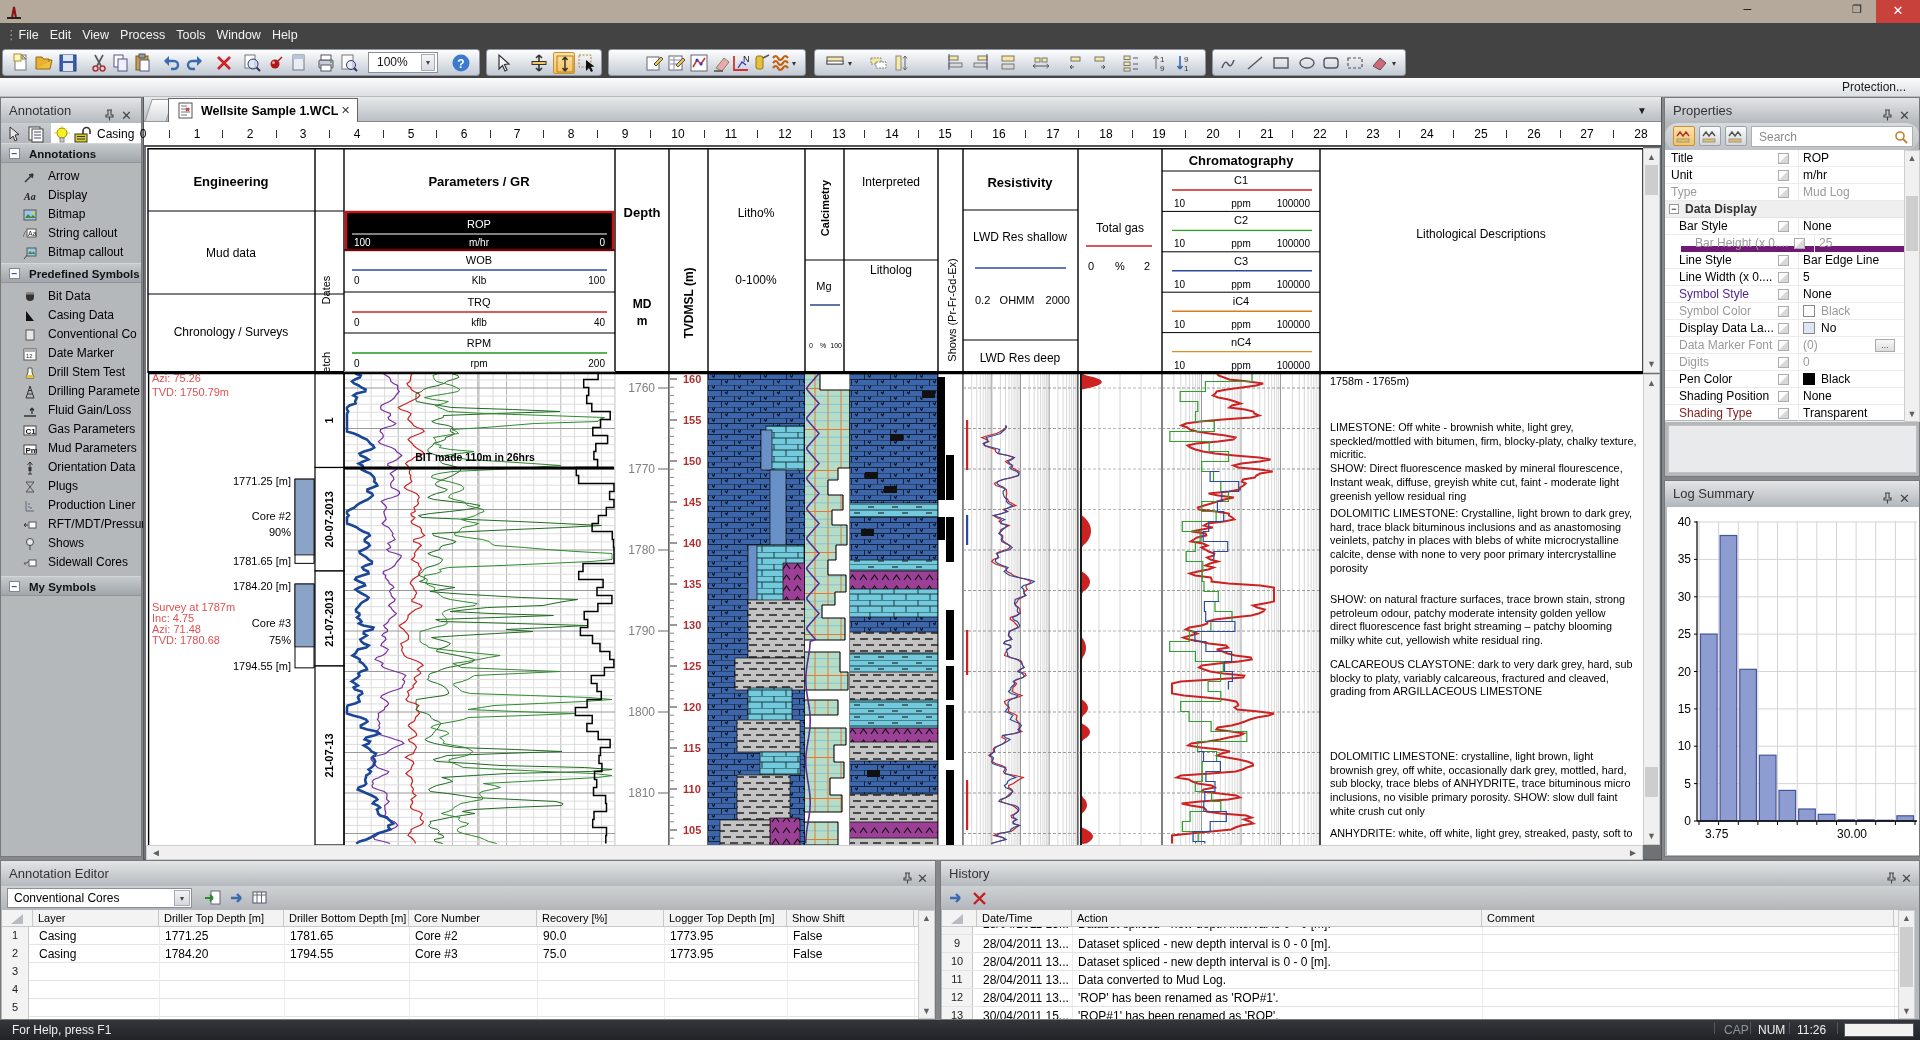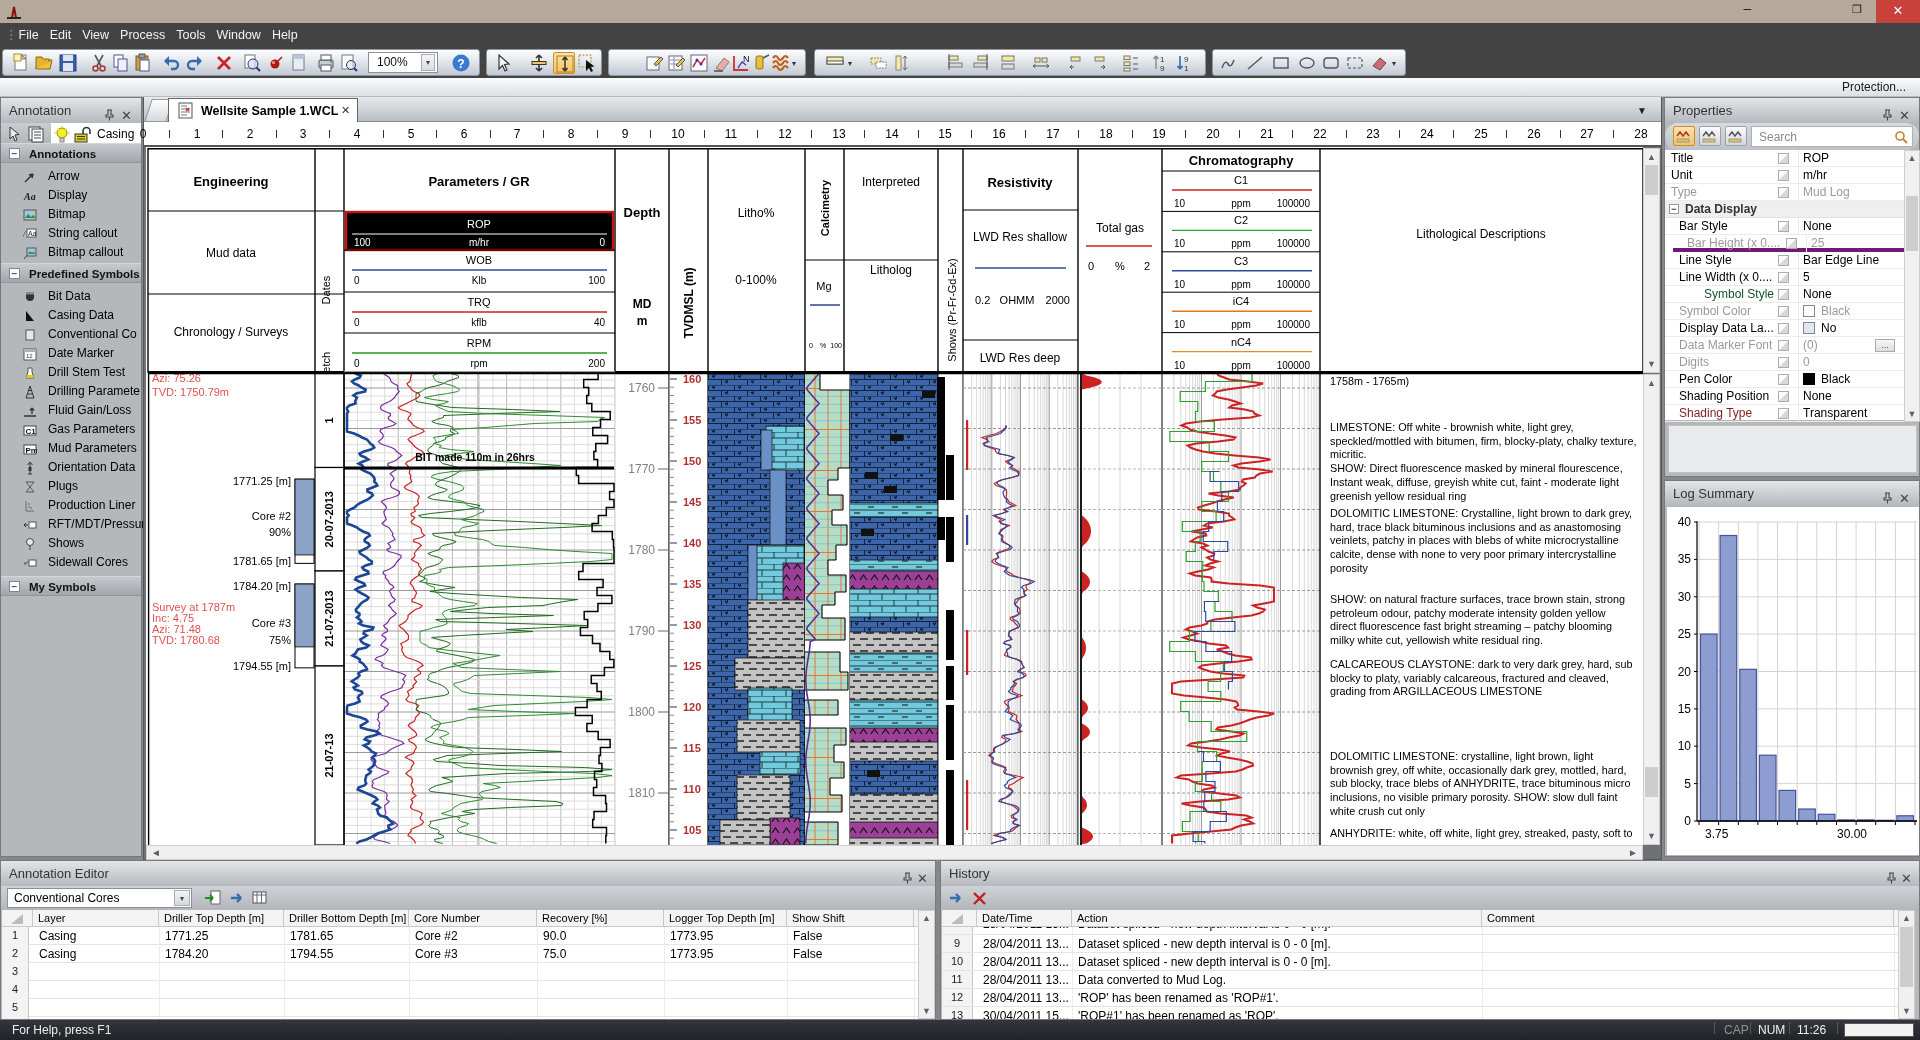--- a/index.html
+++ b/index.html
@@ -1164,21 +1164,21 @@
     <div class="abs" style="left:0;top:103px;width:240px;height:17px;background:#efefef;border-bottom:1px solid #e2e2e2;font-size:12px;font-weight:bold;color:#333;padding:1px 0 0 20px;">Data Display<span class="abs" style="left:4px;top:3px;width:10px;height:10px;background:#fff;border:1px solid #999;font-size:9px;line-height:8px;text-align:center;color:#333;">−</span></div>
     <div class="abs" style="left:0;top:120px;width:240px;height:17px;border-bottom:1px solid #ebebeb;">
       <span class="abs" style="left:14px;top:1px;font-size:12px;color:#000;">Bar Style</span>
       <svg class="abs" style="left:113px;top:3px" width="12" height="12">
         <rect x="0.5" y="0.5" width="10" height="10" fill="#fdfdfd" stroke="#adadad"></rect>
         <path d="M1 10 L10 1 L10 10 Z" fill="#d8d8d8"></path>
       </svg>
       <span class="abs" style="left:133px;top:0;width:1px;height:17px;background:#ebebeb;"></span>
       <span class="abs" style="left:138px;top:1px;font-size:12px;color:#000;">None</span>
     </div>
-    <div class="abs" style="left:8px;top:137px;width:240px;height:17px;border-bottom:4px solid #701a75;">
+    <div class="abs" style="left:16px;top:137px;width:240px;height:17px;border-bottom:6px solid #701a75;">
       <span class="abs" style="left:14px;top:1px;font-size:12px;color:#9a9a9a;">Bar Height (x 0....</span>
       <svg class="abs" style="left:113px;top:3px" width="12" height="12">
         <rect x="0.5" y="0.5" width="10" height="10" fill="#fdfdfd" stroke="#adadad"></rect>
         <path d="M1 10 L10 1 L10 10 Z" fill="#d8d8d8"></path>
       </svg>
       <span class="abs" style="left:133px;top:0;width:1px;height:17px;background:#ebebeb;"></span>
       <span class="abs" style="left:138px;top:1px;font-size:12px;color:#9a9a9a;">25</span>
     </div>
     <div class="abs" style="left:0;top:154px;width:240px;height:17px;border-bottom:1px solid #ebebeb;">
       <span class="abs" style="left:14px;top:1px;font-size:12px;color:#000;">Line Style</span>
@@ -1192,21 +1192,21 @@
     <div class="abs" style="left:0;top:171px;width:240px;height:17px;border-bottom:1px solid #ebebeb;">
       <span class="abs" style="left:14px;top:1px;font-size:12px;color:#000;">Line Width (x 0....</span>
       <svg class="abs" style="left:113px;top:3px" width="12" height="12">
         <rect x="0.5" y="0.5" width="10" height="10" fill="#fdfdfd" stroke="#adadad"></rect>
         <path d="M1 10 L10 1 L10 10 Z" fill="#d8d8d8"></path>
       </svg>
       <span class="abs" style="left:133px;top:0;width:1px;height:17px;background:#ebebeb;"></span>
       <span class="abs" style="left:138px;top:1px;font-size:12px;color:#000;">5</span>
     </div>
     <div class="abs" style="left:0;top:188px;width:240px;height:17px;border-bottom:1px solid #ebebeb;">
-      <span class="abs" style="left:14px;top:1px;font-size:12px;color:#14532d;margin-left:25px;">Symbol Style</span>
+      <span class="abs" style="left:14px;top:1px;font-size:12px;color:#4c1d95;">Symbol Style</span>
       <svg class="abs" style="left:113px;top:3px" width="12" height="12">
         <rect x="0.5" y="0.5" width="10" height="10" fill="#fdfdfd" stroke="#adadad"></rect>
         <path d="M1 10 L10 1 L10 10 Z" fill="#d8d8d8"></path>
       </svg>
       <span class="abs" style="left:133px;top:0;width:1px;height:17px;background:#ebebeb;"></span>
       <span class="abs" style="left:138px;top:1px;font-size:12px;color:#000;">None</span>
     </div>
     <div class="abs" style="left:0;top:205px;width:240px;height:17px;border-bottom:1px solid #ebebeb;">
       <span class="abs" style="left:14px;top:1px;font-size:12px;color:#9a9a9a;">Symbol Color</span>
       <svg class="abs" style="left:113px;top:3px" width="12" height="12">

